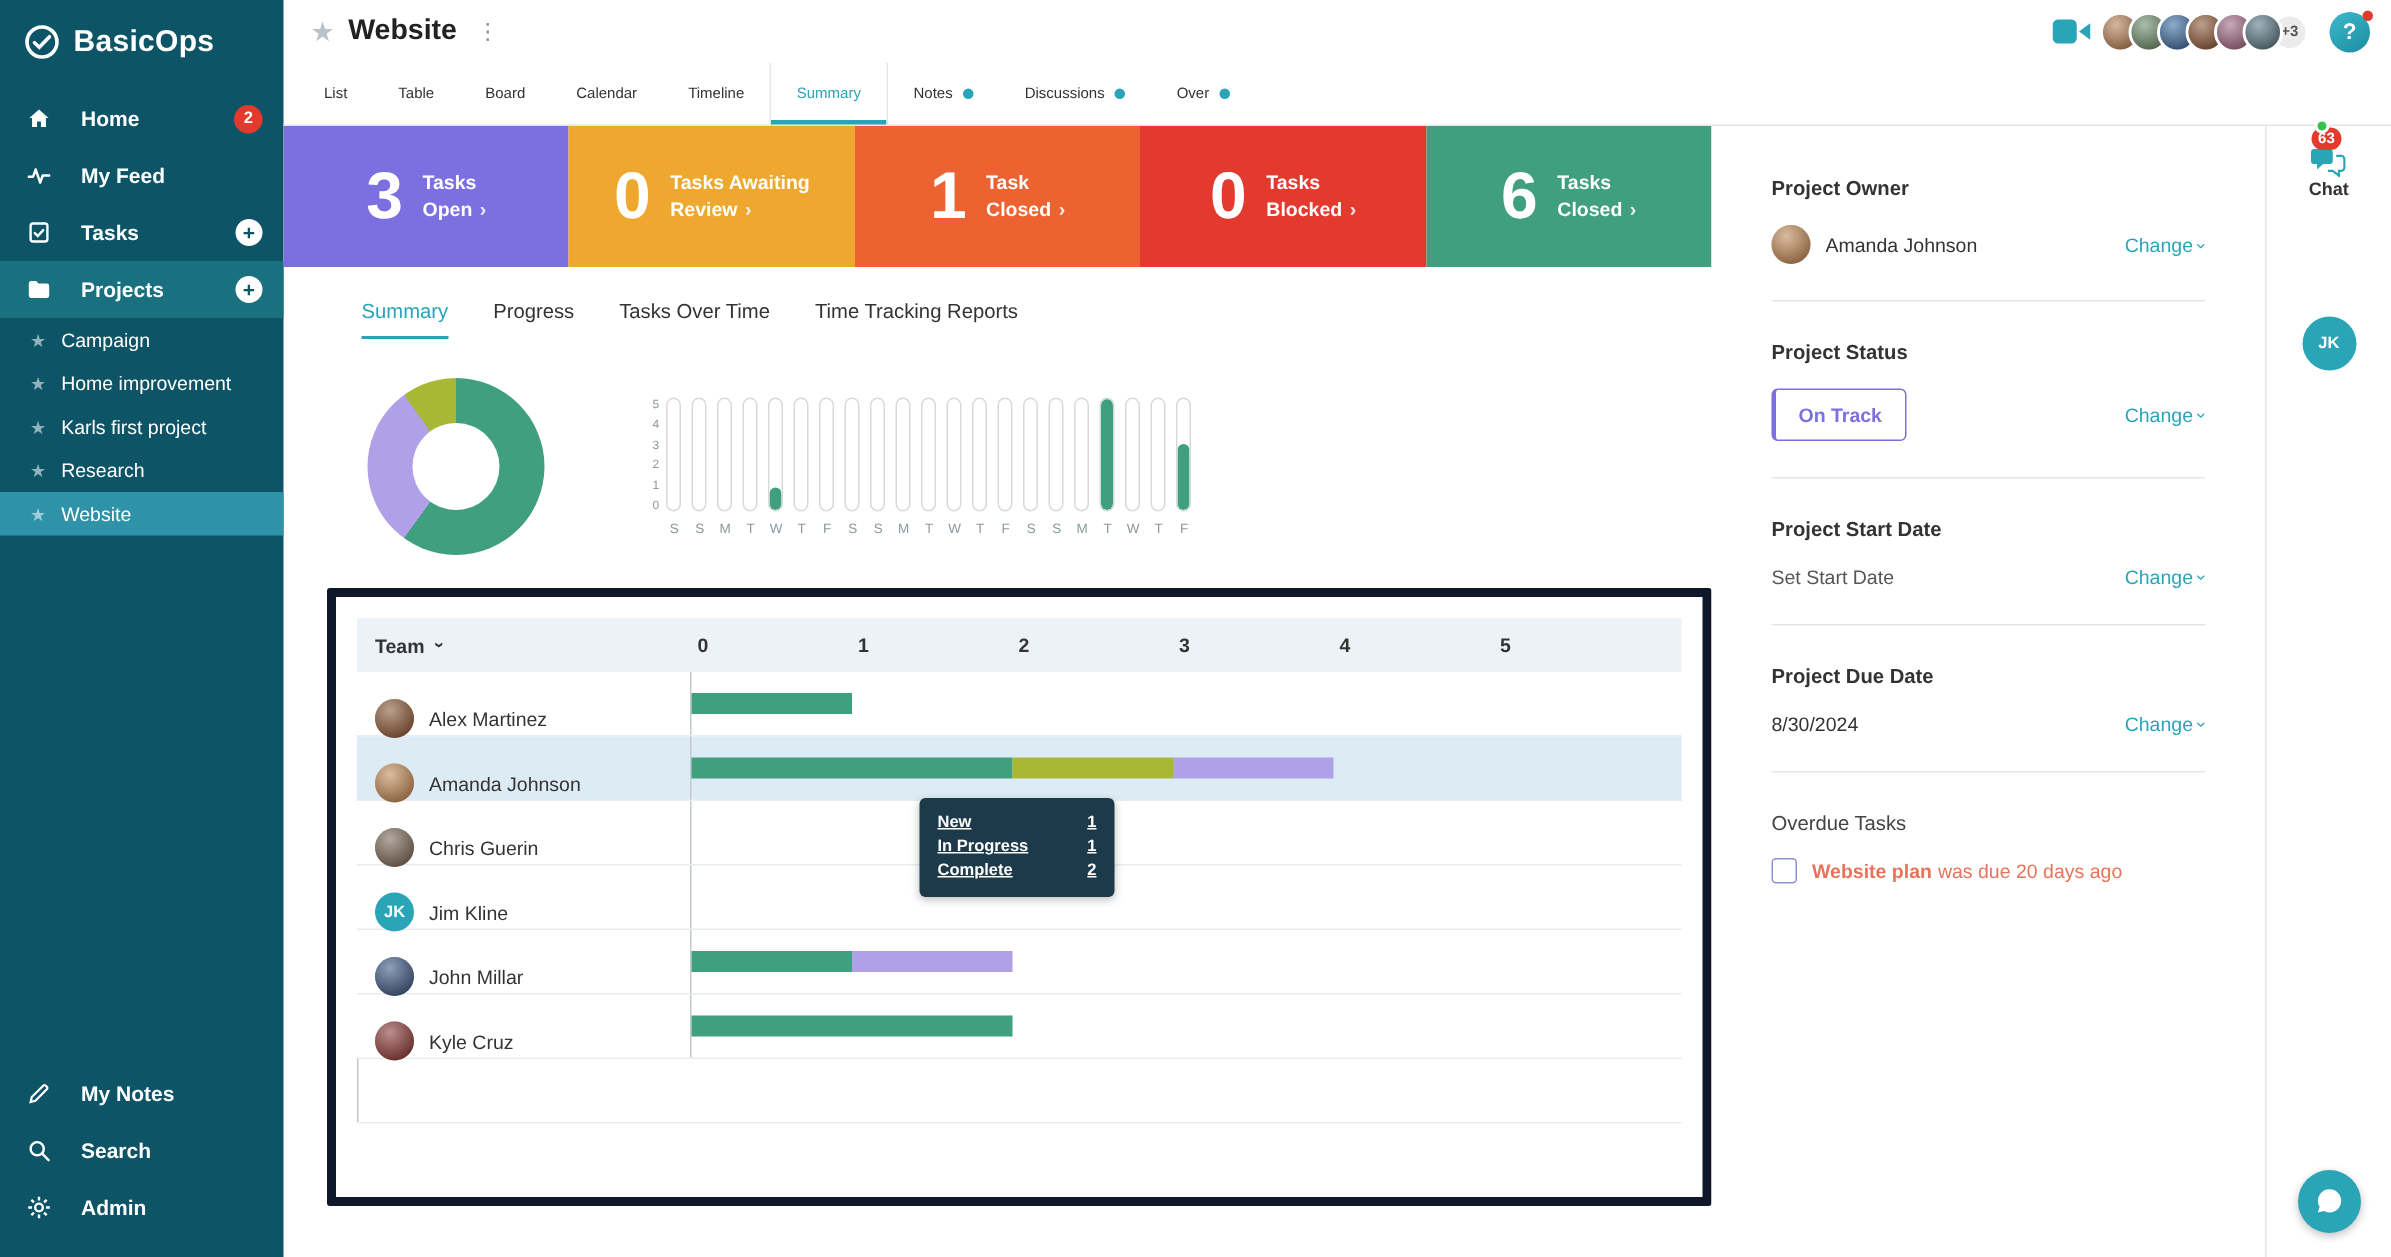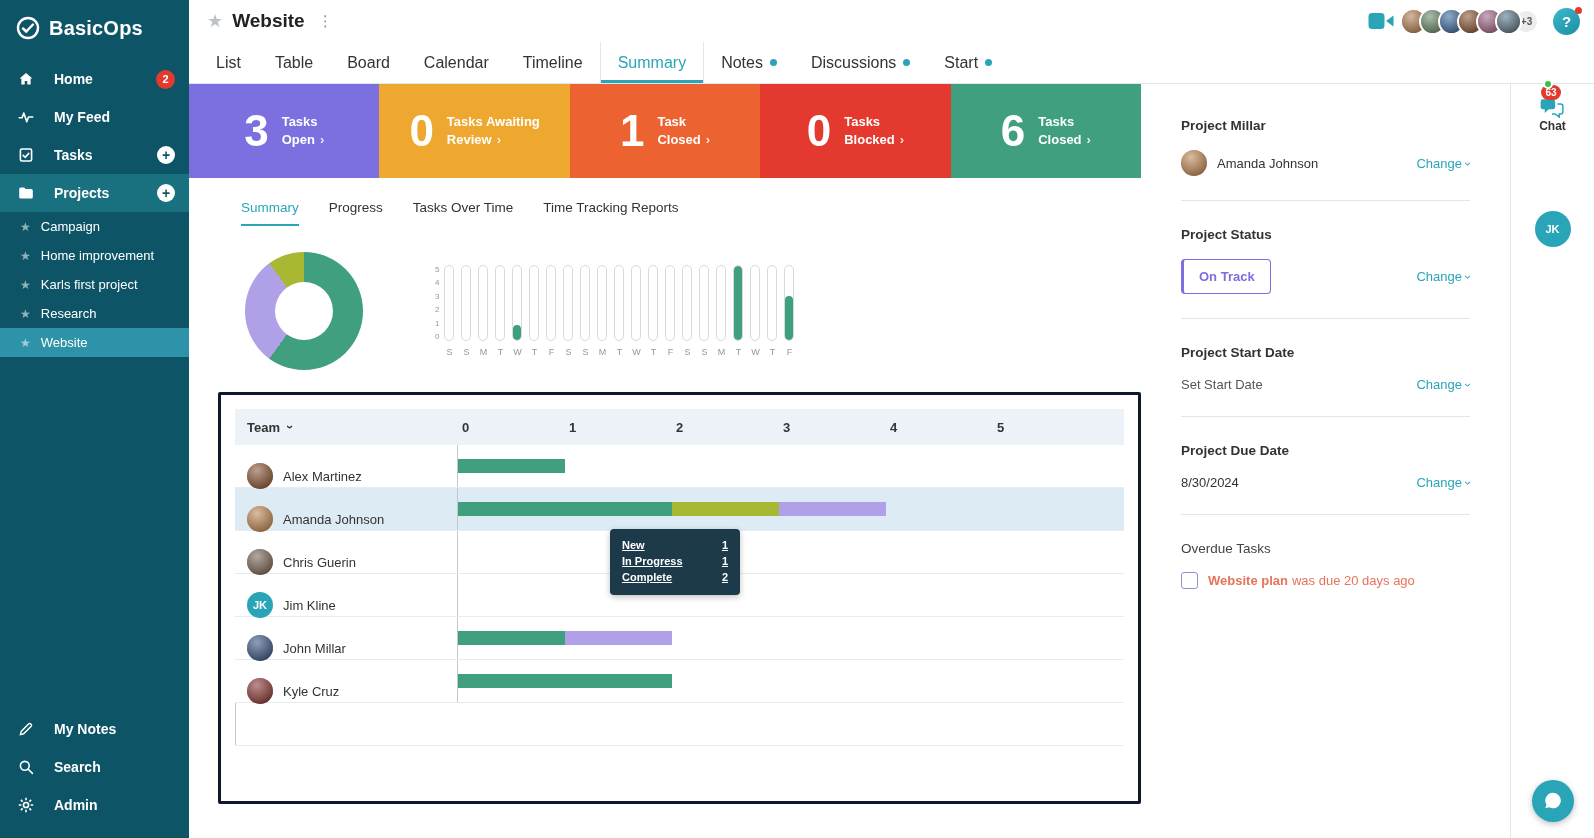--- a/index.html
+++ b/index.html
@@ -27,21 +27,21 @@
   .kebab { color: #8a949a; font-size: 15px; padding: 0 4px; cursor: pointer; }
   .topbar-right { margin-left: auto; display: flex; align-items: center; gap: 14px; }
   .video-btn { color: #2aa5b8; cursor: pointer; display: flex; }
   .avatar-cluster { display: flex; align-items: center; }
   .avatar-cluster .avatar { width: 27px; height: 27px; border: 2px solid #fff; margin-left: -8px; }
   .overflow-chip { width: 25px; height: 25px; border-radius: 50%; background: #ececec; border: 2px solid #fff; margin-left: -8px; display: flex; align-items: center; justify-content: center; font-size: 10px; font-weight: bold; color: #555; cursor: pointer; }
   .help-btn { width: 27px; height: 27px; border-radius: 50%; background: linear-gradient(145deg,#3cb9cc,#1d8da2); color: #fff; font-weight: bold; font-size: 15px; display: flex; align-items: center; justify-content: center; position: relative; cursor: pointer; }
   .help-btn::after { content: ""; position: absolute; top: -1px; right: -2px; width: 7px; height: 7px; border-radius: 50%; background: #e23b2e; }
 
   .tabbar { height: 42px; display: flex; align-items: stretch; padding-left: 10px; border-bottom: 1px solid #e3e6e8; }
-  .tab { padding: 0 17px; display: flex; align-items: center; gap: 7px; font-size: 16px; color: #333; cursor: pointer; justify-content: flex-end; }
+  .tab { padding: 0 17px; display: flex; align-items: center; gap: 7px; font-size: 10px; color: #333; cursor: pointer; justify-content: flex-end; }
   .tab.active { color: #2aa5b8; border-left: 1px solid #e3e6e8; border-right: 1px solid #e3e6e8; box-shadow: inset 0 -3px 0 #2aa5b8; }
   .tab-dot { width: 7px; height: 7px; border-radius: 50%; background: #2aa5b8; }
 
   .content-row { flex: 1; display: flex; min-height: 0; }
   .main { width: 952px; min-width: 952px; display: flex; flex-direction: column; overflow: hidden; }
 
   
   .stats { display: flex; height: 94px; }
   .stat { flex: 1; display: flex; align-items: center; justify-content: center; gap: 13px; color: #fff; cursor: pointer; }
   .stat-value { font-size: 44px; font-weight: bold; }
@@ -59,21 +59,21 @@
   .donut::after { content: ""; position: absolute; inset: 30px; background: #fff; border-radius: 50%; }
   .activity { display: flex; align-items: flex-start; }
   .yaxis { display: flex; flex-direction: column; justify-content: space-between; height: 76px; font-size: 8px; color: #8a9aa0; margin-right: 5px; text-align: right; }
   .bars { display: flex; gap: 7px; }
   .bar-col { display: flex; flex-direction: column; align-items: center; gap: 6px; }
   .bar-pill { width: 10px; height: 76px; border: 1px solid #d5dadd; border-radius: 6px; position: relative; overflow: hidden; }
   .bar-fill { position: absolute; bottom: 0; left: 0; right: 0; border-radius: 5px; }
   .bar-label { font-size: 9px; color: #8a9aa0; }
 
   
-  .team-box { margin: 22px 0 0 29px; width: 923px; height: 412px; border: 3px solid #0f172a; border-radius: 2px; background: #fff; padding: 14px 14px 0; position: relative; overflow: hidden; }
+  .team-box { margin: 22px 0 0 29px; width: 923px; height: 412px; border: 6px solid #0f172a; border-radius: 2px; background: #fff; padding: 14px 14px 0; position: relative; overflow: hidden; }
   .team-header { background: #edf2f8; height: 36px; display: flex; align-items: center; font-size: 13px; font-weight: bold; color: #333; }
   .team-col-name { width: 222px; padding-left: 12px; display: flex; align-items: center; gap: 4px; cursor: pointer; }
   .team-axis { flex: 1; position: relative; height: 100%; }
   .team-tick { position: absolute; top: 50%; transform: translateY(-50%); font-size: 13px; font-weight: bold; color: #333; }
   .team-row { display: flex; align-items: stretch; height: 43px; border-bottom: 1px solid #e9ecee; cursor: pointer; }
   .team-row.highlight { background: #dcebf4; }
   .team-row-name { width: 222px; display: flex; align-items: center; gap: 10px; padding-left: 12px; font-size: 13px; color: #333; margin-top: 20px; }
   .team-track { flex: 1; border-left: 1px solid #c2c9ce; display: flex; align-items: center; }
   .seg { height: 14px; flex: none; }
   .tooltip { position: absolute; left: 389px; top: 134px; width: 130px; background: #1c3a49; border-radius: 4px; padding: 9px 12px; color: #fff; font-size: 11px; font-weight: bold; z-index: 5; box-shadow: 0 2px 6px rgba(0,0,0,.25); text-decoration: underline; }
@@ -264,21 +264,21 @@
       </div>
       <div class="tab">
         <span>Notes</span>
         <span class="tab-dot"></span>
       </div>
       <div class="tab">
         <span>Discussions</span>
         <span class="tab-dot"></span>
       </div>
       <div class="tab">
-        <span>Start</span>
+        <span>Over</span>
         <span class="tab-dot"></span>
       </div>
     </div>
 
   <div class="content-row">
     <div class="main">
 
       <div class="stats">
           <div class="stat" style="background:#7c6fe0">
             <div class="stat-value">3</div>
@@ -516,21 +516,21 @@
               <span>Complete</span>
               <span>2</span>
             </div>
         </div>
       </div>
 
     </div>
 
     <div class="right-panel">
 
-      <div class="rp-label">Project Millar</div>
+      <div class="rp-label">Project Owner</div>
       <div class="rp-row">
         <span class="avatar" id="owner-avatar" style="background: rgb(192, 140, 90);"></span>
         <span class="owner-name">Amanda Johnson</span>
         <span class="change-link"><span>Change</span><span class="chev">›</span></span>
       </div>
       <div class="rp-divider"></div>
 
       <div class="rp-section">
         <div class="rp-label">Project Status</div>
         <div class="rp-row">

